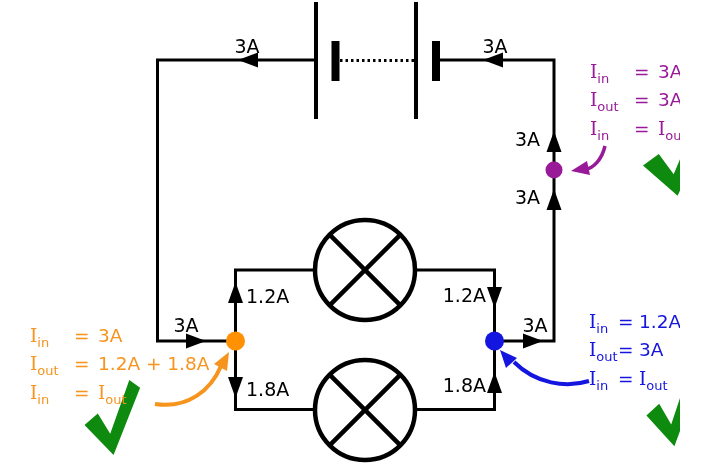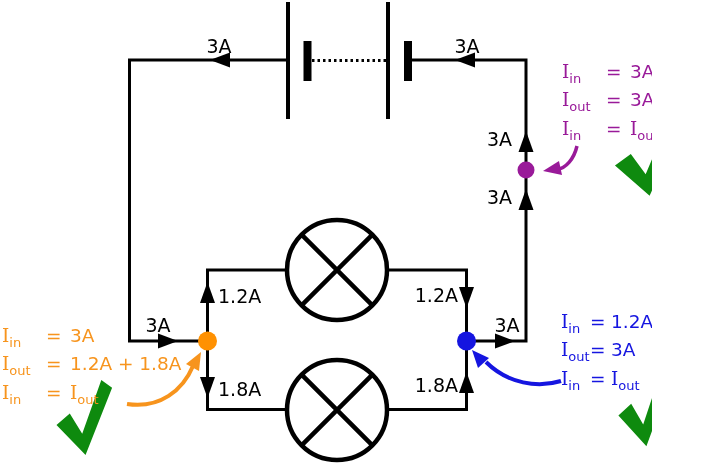--- a/index.html
+++ b/index.html
@@ -1,18 +1,18 @@
 <!DOCTYPE html>
 <html><head>
 <meta charset="utf-8">
 <style>
   html,body{margin:0;padding:0;background:#fff;}
   .stage{
     position:relative;width:652px;height:463px;background:#fff;
-    font-family:"DejaVu Sans",sans-serif;overflow:hidden;
+    font-family:"DejaVu Sans",sans-serif;overflow:hidden;margin-left:28px;
   }
   .stage > svg{position:absolute;left:0;top:0;}
   .lbl{font-family:"DejaVu Sans",sans-serif;font-size:19px;fill:#000;}
   .eq{position:absolute;font-size:18.5px;white-space:nowrap;}
   .eq .row{display:flex;align-items:center;line-height:28.3px;height:28.3px;}
   .eq .lhs{display:inline-block;width:44px;}
   .eq .op{display:inline-block;width:24px;}
   .eq-blue .lhs{width:29px;}
   .eq-blue .op{width:21px;}
   .eq sub{font-size:13px;line-height:0;}

